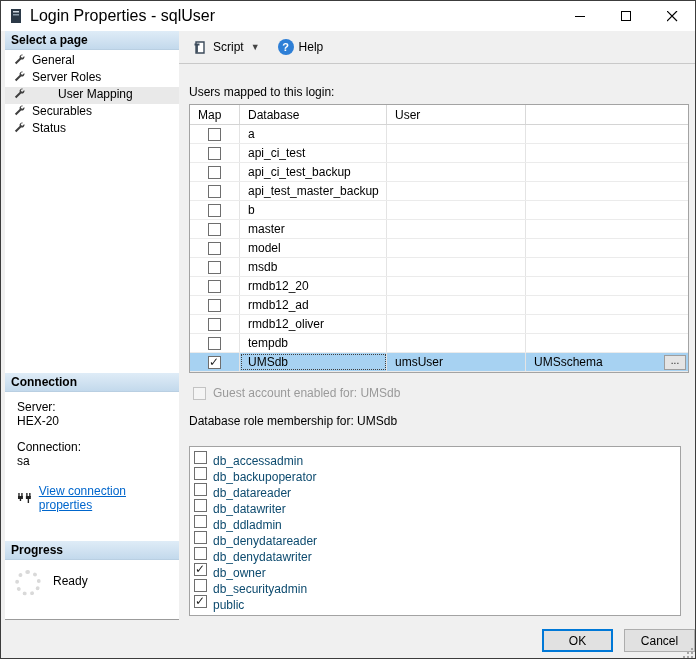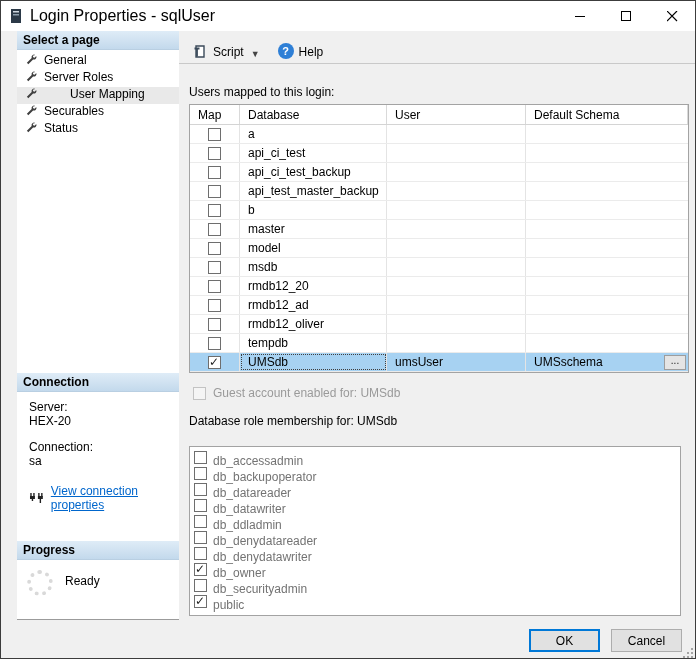--- a/index.html
+++ b/index.html
@@ -9,21 +9,21 @@
 
   
   .titlebar { position:absolute; left:0; top:0; width:100%; height:30px; background:#fff; display:flex; align-items:center; }
   .title-icon { width:12px; height:16px; margin-left:9px; }
   .titlebar-title { margin-left:8px; font-size:16px; color:#000; }
   .title-controls { margin-left:auto; display:flex; height:100%; }
   .tc-btn { width:46px; height:100%; display:flex; align-items:center; justify-content:center; color:#000; font-size:13px; }
   .tc-btn svg { display:block; }
 
   
-  .sidebar { position:absolute; left:16px; top:30px; width:177px; height:589px; background:#fff; border-right:1px solid #9b9b9b; border-bottom:1px solid #9b9b9b; }
+  .sidebar { position:absolute; left:4px; top:30px; width:177px; height:589px; background:#fff; border-right:1px solid #9b9b9b; border-bottom:1px solid #9b9b9b; }
   .side-header { height:19px; line-height:19px; padding-left:6px; font-weight:bold; font-size:12px;
     background:linear-gradient(#dfecf7,#c3d9ec); border-bottom:1px solid #b9cfe2; }
   .sec-connection { position:absolute; left:0; top:342px; width:100%; }
   .sec-progress  { position:absolute; left:0; top:510px; width:100%; }
   .pages { padding-top:3px; }
   .page-item { display:flex; align-items:flex-start; height:17px; padding-left:8px; cursor:default; }
   .page-item.selected { background:#e9e9e9;gap:26px; }
   .page-item svg { width:12px; height:12px; flex:0 0 12px; }
   .page-item .lbl { margin-left:7px; }
   .conn-body { padding:8px 0 0 12px; line-height:14px; }
@@ -31,21 +31,21 @@
   .conn-link-row { display:flex; align-items:center; margin-top:16px; }
   .conn-link-row svg { width:16px; height:13px; }
   a.conn-link { color:#0066cc; text-decoration:underline; margin-left:6px; }
   .prog-body { display:flex; align-items:flex-start; padding:10px 0 0 10px; }
   .spinner { width:26px; height:26px; border:4px dotted #d9d9d9; border-radius:50%; }
   .prog-status { margin-left:12px; margin-top:4px; }
 
   
   .content { position:absolute; left:178px; top:30px; width:518px; height:589px; background:#f0f0f0; }
   .toolbar { height:33px; display:flex; align-items:center; padding-left:10px; border-bottom:1px solid #c9c9c9; }
-  .tool-btn { display:flex; align-items:flex-end; height:24px; padding:0 4px; }
+  .tool-btn { display:flex; align-items:center; height:24px; padding:0 4px; }
   .tool-btn svg { display:block; }
   .tool-label { margin-left:5px; }
   .caret { margin-left:7px; font-size:9px; color:#444; }
   .help-btn { margin-left:10px; }
   .help-icon { width:16px; height:16px; border-radius:50%; background:#2e7fd6; color:#fff; font-weight:bold; font-size:11px; display:flex; align-items:center; justify-content:center; }
 
   .panel { padding:0 8px 0 10px; }
   .section-label { margin-top:21px; margin-bottom:5px; }
 
   
@@ -68,28 +68,28 @@
 
   .ellipsis-btn { margin-left:auto; margin-right:2px; width:22px; height:15px; background:#e4e4e4; border:1px solid #9d9d9d; font-size:10px; line-height:10px; text-align:center; color:#222; align-self:center; }
 
   
   .guest-row { display:flex; align-items:center; margin-top:13px; padding-left:4px; color:#9a9a9a; }
   .guest-row .lbl { margin-left:7px; }
 
   .role-label { margin-top:14px; margin-bottom:18px; }
   .role-box { background:#fff; border:1px solid #a3a3a3; width:492px; height:170px; padding:2px 0 0 2px; overflow:hidden; }
   .role-item { display:flex; align-items:center; height:16px; padding-left:2px; }
-  .role-item .lbl { margin-left:6px; color:#737373;margin-top:8px; }
+  .role-item .lbl { margin-left:6px; color:#0c4a6e;margin-top:8px; }
 
   
   .footer { position:absolute; left:0; top:620px; width:100%; height:39px; background:#f0f0f0; display:flex; align-items:center; justify-content:flex-end; }
   .btn { width:71px; height:23px; background:#e1e1e1; border:1px solid #adadad; font-size:12px; display:flex; align-items:center; justify-content:center; color:#000; }
   .btn.focused { border:2px solid #0078d7; background:#e5f1fb00; background:#e1e1e1; }
   .btn-ok { margin-right:11px; }
-  .btn-cancel { margin-right:13px; }
+  .btn-cancel { }
   .grip { position:absolute; right:2px; bottom:2px; }
 </style>
 </head>
 <body>
 
 <div class="window">
 
   <div class="titlebar">
     <svg class="title-icon" viewBox="0 0 12 16">
       <rect x="1" y="1" width="10" height="14" fill="#2b3947"></rect>
@@ -206,21 +206,20 @@
     </div>
 
     <div class="panel">
       <div class="section-label">Users mapped to this login:</div>
 
       <div class="map-table">
         <div class="trow header">
           <div class="tcell c-map">Map</div>
           <div class="tcell c-db">Database</div>
           <div class="tcell c-user">User</div>
-          <div class="tcell c-schema">Default Schema</div>
         </div>
 
           <div class="trow">
             <div class="tcell c-map">
               <span class="checkbox"></span>
             </div>
             <div class="tcell c-db">a</div>
             <div class="tcell c-user"></div>
             <div class="tcell c-schema">
               <span></span>

